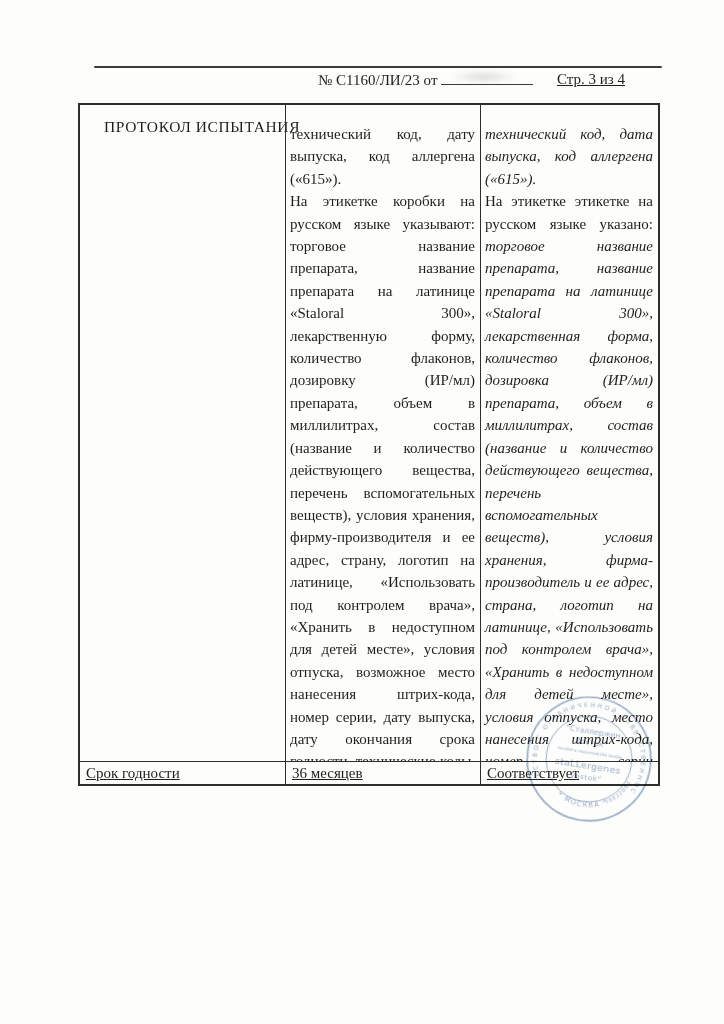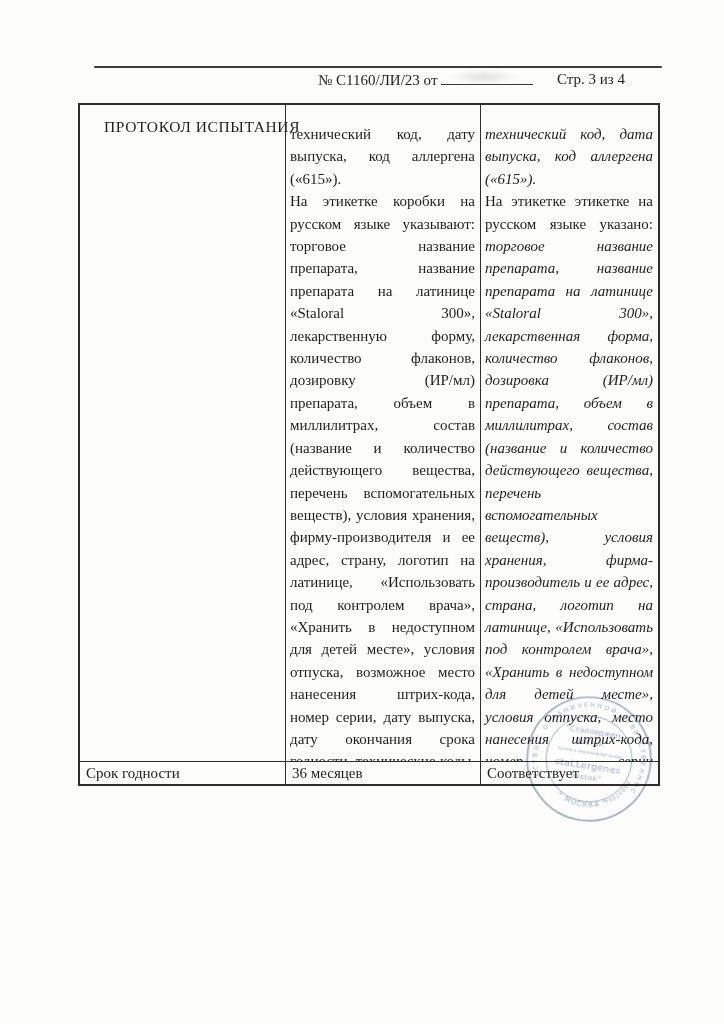--- a/index.html
+++ b/index.html
@@ -9,30 +9,30 @@
     font-family:"Liberation Serif","DejaVu Serif",serif;
     color:#1e1e1e;
   }
   .hdr-rule{position:absolute;left:94px;top:66px;width:568px;height:2px;background:#3c3c3c;border-radius:1px;}
   .hdr-title{position:absolute;left:104px;top:70px;font-size:15.5px;letter-spacing:.6px;white-space:nowrap;margin-top:48px;}
   .hdr-number{position:absolute;left:318px;top:71px;font-size:15px;white-space:nowrap;}
   .hdr-blank{display:inline-block;width:92px;border-bottom:1.6px solid #3a3a3a;height:13px;vertical-align:baseline;margin-left:4px;}
   .hdr-smudge{position:absolute;left:448px;top:70px;width:72px;height:14px;
     background:radial-gradient(ellipse at 50% 50%, rgba(120,120,125,.45), rgba(120,120,125,0) 70%);
     filter:blur(2px);opacity:.55;}
-  .hdr-page{position:absolute;left:557px;top:71px;font-size:15px;white-space:nowrap;}
+  .hdr-page{position:absolute;left:557px;top:71px;font-size:15px;white-space:nowrap;text-decoration:underline;}
 
   .doc-table{
     position:absolute;left:78px;top:103px;width:582px;height:683px;
     border:2px solid #2e2e2e;box-sizing:border-box;
     display:grid;grid-template-columns:205px 195px 1fr;grid-template-rows:1fr 23px;
   }
   .cell{box-sizing:border-box;overflow:hidden;font-size:15px;line-height:22.4px;}
   .bl{border-left:1.6px solid #2e2e2e;}
-  .bt{border-top:1.6px solid #2e2e2e;}
+  .bt{border-top:1.6px solid #2e2e2e;text-decoration:underline;}
   .cell.body-cell{padding:18px 5px 0 4px;}
   .cell p{margin:0;text-align:justify;}
   .cell p.heading{text-align-last:justify;text-underline-offset:2px;}
   .cell.findings p{font-style:italic;}
   .cell.findings p.heading{font-style:normal;}
   .row2{padding:0 0 0 6px;display:flex;align-items:center;}
   .row2.pad4{}
 
   .stamp{
     position:absolute;left:524px;top:694px;width:130px;height:130px;

